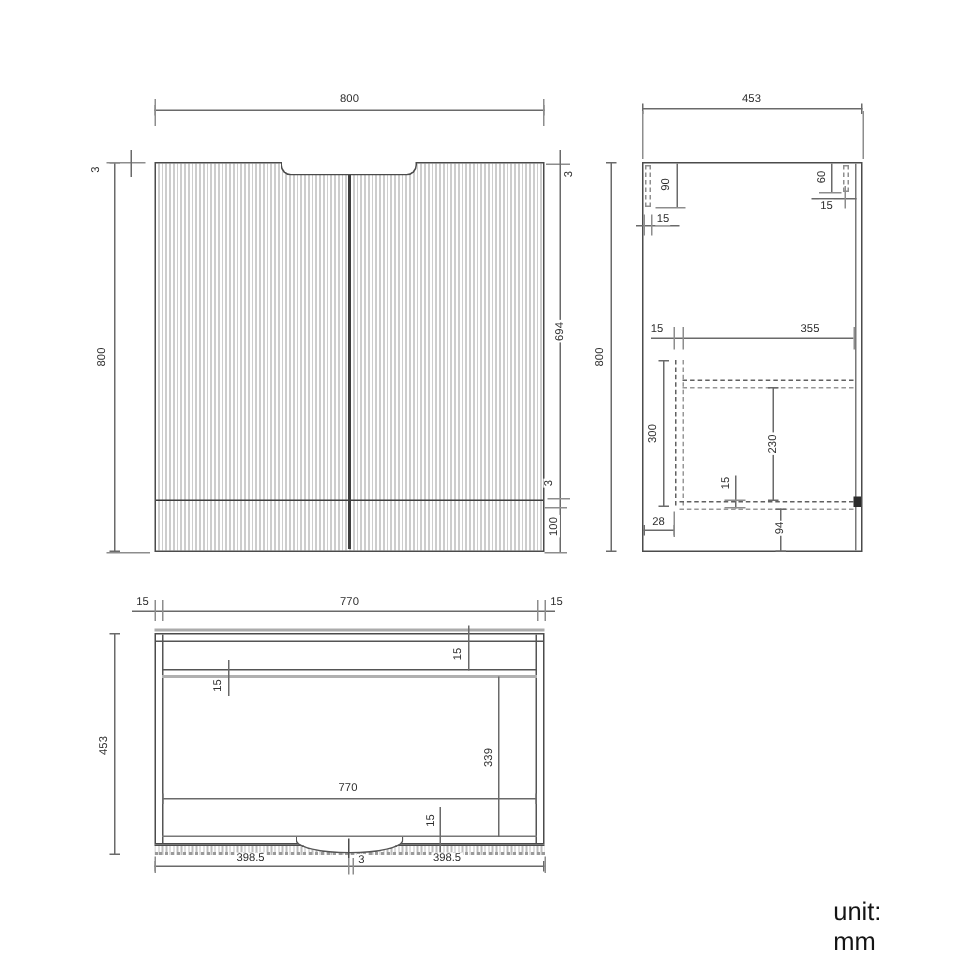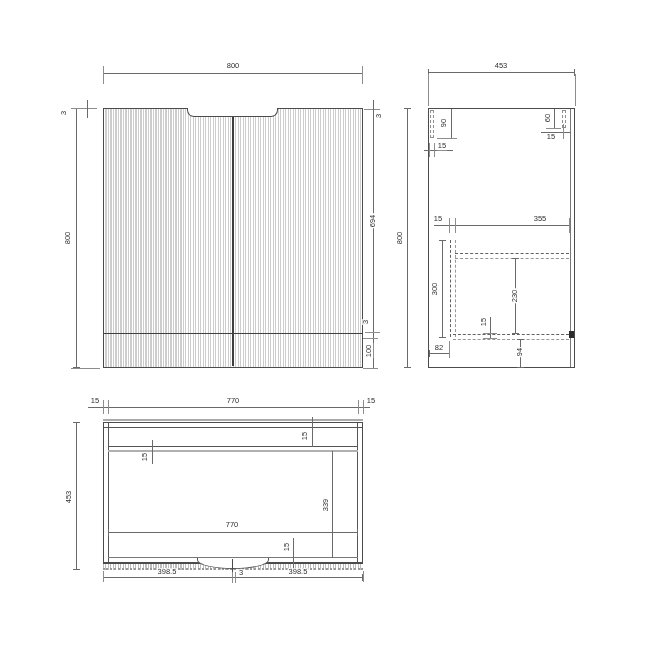--- a/index.html
+++ b/index.html
@@ -117,21 +117,21 @@
   <div class="dlv" style="left:515px;top:257.5px;height:76px;"></div>
   <span class="dim v" style="left:515px;top:296px;">230</span>
 
   <div class="dl" style="left:490px;top:316.5px;width:1px;height:22px;"></div>
   <div class="ext" style="left:483px;top:333.3px;width:14px;height:1px;"></div>
   <div class="ext" style="left:483px;top:338.3px;width:14px;height:1px;"></div>
   <span class="dim v" style="left:484px;top:322px;">15</span>
 
   <div class="dlh" style="left:428.5px;top:353.3px;width:21px;"></div>
   <div class="ext" style="left:449.3px;top:341px;width:1px;height:17px;"></div>
-  <span class="dim" style="left:439px;top:348px;">82</span>
+  <span class="dim" style="left:439px;top:348px;">28</span>
 
   <div class="dlv" style="left:520px;top:338.5px;height:29.5px;"></div>
   <span class="dim v" style="left:520px;top:352px;">94</span>
 
   <div class="lg" style="left:103px;top:419px;width:260px;height:2px;"></div>
   <div class="box" style="left:103px;top:422px;width:260px;height:141px;">
     <div class="in" style="left:3.5px;top:0;width:1px;height:100%;background:#555;"></div>
     <div class="in" style="left:252.5px;top:0;width:1px;height:100%;background:#555;"></div>
     <div class="in" style="left:0;top:3.5px;width:100%;height:1px;background:#555;"></div>
     <div class="in" style="left:3.5px;top:23.3px;width:250px;height:1px;background:#555;"></div>
@@ -174,14 +174,15 @@
 
   <div class="dlh" style="left:102.7px;top:577px;width:260px;"></div>
   <div class="ext" style="left:102.7px;top:570.5px;width:1px;height:11px;"></div>
   <div class="ext" style="left:362.7px;top:570.5px;width:1px;height:11px;"></div>
   <div class="ext" style="left:231.7px;top:571.5px;width:1px;height:11px;"></div>
   <div class="ext" style="left:235px;top:571.5px;width:1px;height:11px;"></div>
   <span class="dim" style="left:167px;top:571.5px;">398.5</span>
   <span class="dim" style="left:241px;top:572.5px;">3</span>
   <span class="dim" style="left:298px;top:571.5px;">398.5</span>
 
+  <span id="unit" style="left:587px;top:618px;">unit: mm</span>
 
 </div>
 
 </body></html>

